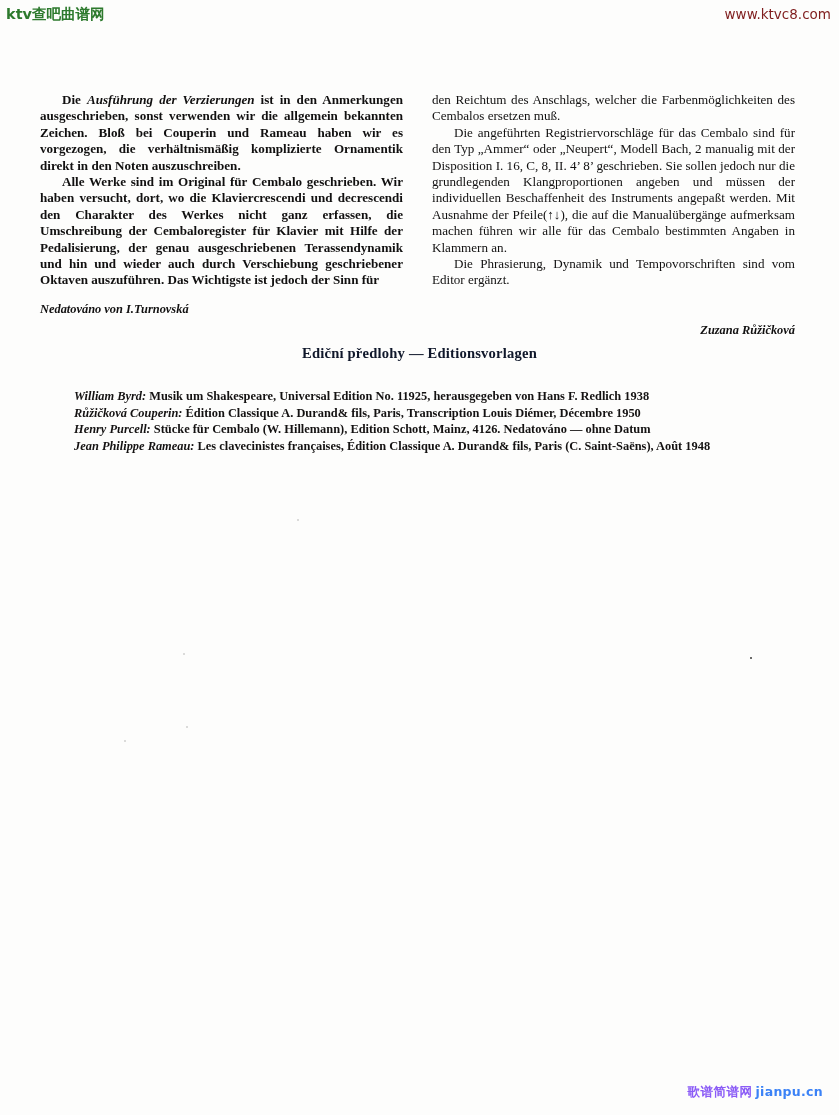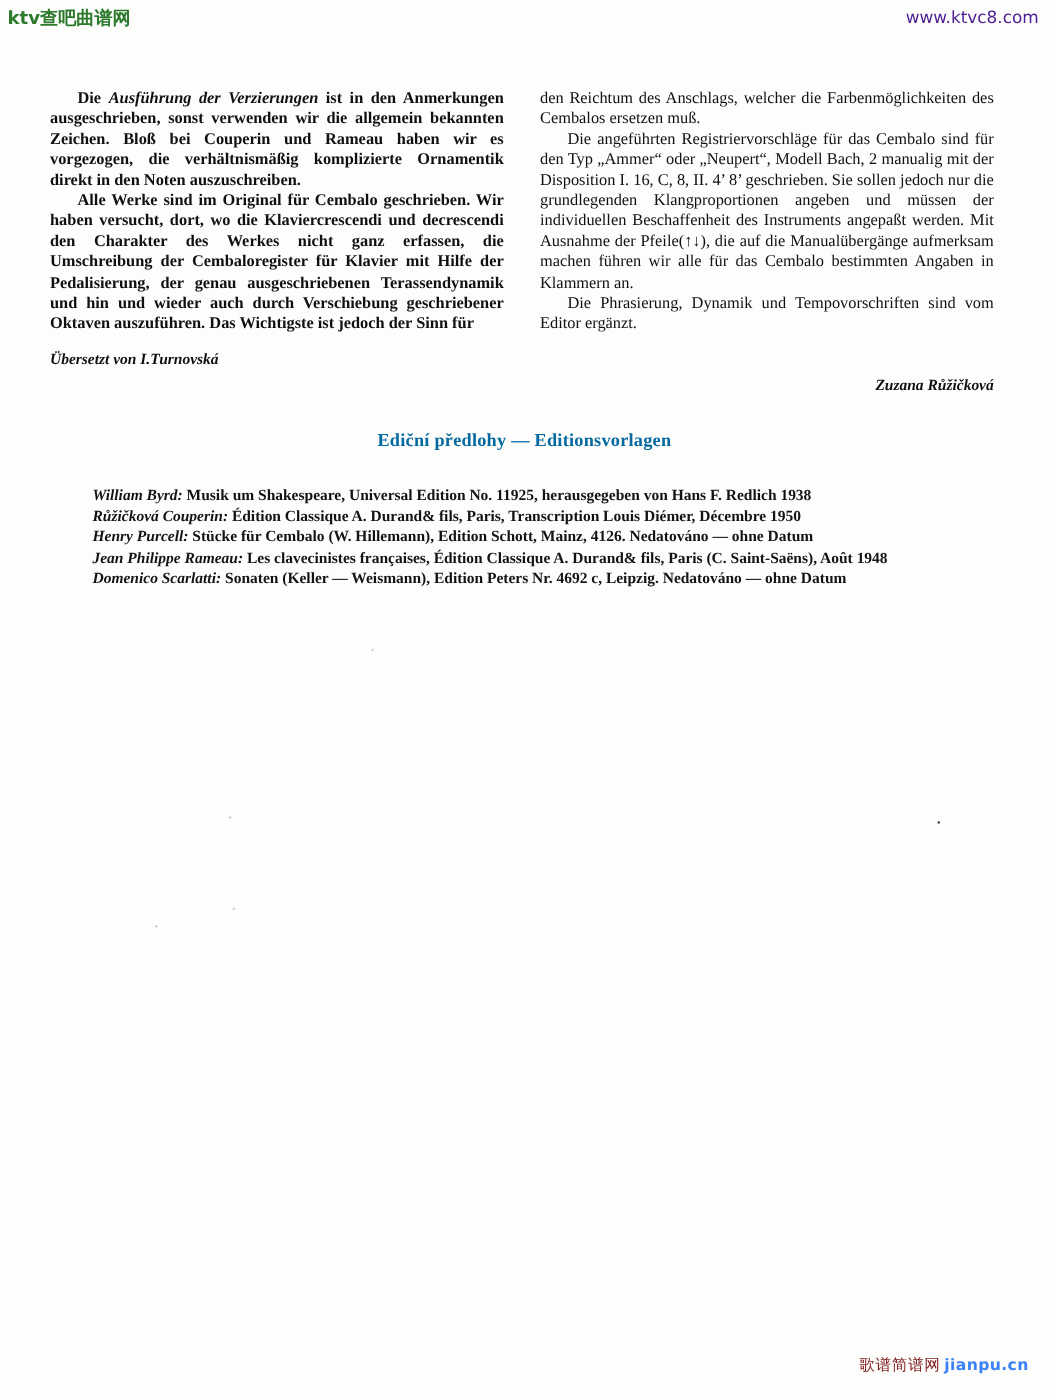--- a/index.html
+++ b/index.html
@@ -31,48 +31,48 @@
     color: #2d7a2d;
     white-space: nowrap;
   }
   .wm-top-right {
     position: absolute;
     right: 8px;
     top: 6px;
     font-family: "DejaVu Sans", sans-serif;
     font-size: 13.5px;
     font-weight: 400;
-    color: #4c1d95;
+    color: #7f1d1d;
     white-space: nowrap;
   }
   .wm-bottom-right {
     position: absolute;
     right: 16px;
     bottom: 14px;
     white-space: nowrap;
     font-family: "DejaVu Sans", sans-serif;
     font-size: 12.5px;
   }
   .wm-bottom-right .cn {
-    color: #7f1d1d;
-    font-weight: 400;
+    color: #8b5cf6;
+    font-weight: 700;
     letter-spacing: 0.5px;
   }
   .wm-bottom-right .latin {
     color: #3b82f6;
     font-weight: 700;
     margin-left: 3px;
     letter-spacing: 0.3px;
   }
 
   
   .columns {
     position: absolute;
     left: 40px;
-    top: 70px;
+    top: 92px;
     width: 758px;
     display: flex;
     gap: 29px;
   }
   .col {
     width: 363px;
   }
   .col p {
     margin: 0;
     font-size: 13.1px;
@@ -117,21 +117,21 @@
   
   .section-heading {
     position: absolute;
     left: 0;
     right: 0;
     top: 345px;
     text-align: center;
     font-size: 14.6px;
     font-weight: 600;
     letter-spacing: 0.2px;
-    color: #0369a1;
+    color: #0f172a;
   }
 
   
   .biblio {
     position: absolute;
     left: 74px;
     top: 388px;
     width: 700px;
     font-size: 12.4px;
     line-height: 16.6px;
@@ -163,21 +163,21 @@
 <div class="page">
 
   <div class="wm-top-left">ktv查吧曲谱网</div>
   <div class="wm-top-right">www.ktvc8.com</div>
 
   <div class="columns">
 
     <div class="col left">
       <p><span>Die </span><em>Ausführung der Verzierungen</em><span> ist in den Anmerkungen ausgeschrieben, sonst verwenden wir die allgemein bekannten Zeichen. Bloß bei Couperin und Rameau haben wir es vorgezogen, die verhältnismäßig komplizierte Ornamentik direkt in den Noten auszuschreiben.</span></p>
       <p>Alle Werke sind im Original für Cembalo geschrieben. Wir haben versucht, dort, wo die Klaviercrescendi und decrescendi den Charakter des Werkes nicht ganz erfassen, die Umschreibung der Cembaloregister für Klavier mit Hilfe der Pedalisierung, der genau ausgeschriebenen Terassendynamik und hin und wieder auch durch Verschiebung geschriebener Oktaven auszuführen. Das Wichtigste ist jedoch der Sinn für</p>
-      <div class="signature left-sig">Übersetzt von I.Turnovská</div>
+      <div class="signature left-sig">Nedatováno von I.Turnovská</div>
     </div>
 
     <div class="col right">
       <p class="no-indent">den Reichtum des Anschlags, welcher die Farbenmöglichkeiten des Cembalos ersetzen muß.</p>
       <p>Die angeführten Registriervorschläge für das Cembalo sind für den Typ „Ammer“ oder „Neupert“, Modell Bach, 2 manualig mit der Disposition I. 16, C, 8, II. 4’ 8’ geschrieben. Sie sollen jedoch nur die grundlegenden Klangproportionen angeben und müssen der individuellen Beschaffenheit des Instruments angepaßt werden. Mit Ausnahme der Pfeile(↑↓), die auf die Manualübergänge aufmerksam machen führen wir alle für das Cembalo bestimmten Angaben in Klammern an.</p>
       <p>Die Phrasierung, Dynamik und Tempovorschriften sind vom Editor ergänzt.</p>
       <div class="signature right-sig">Zuzana Růžičková</div>
     </div>
 
   </div>
@@ -190,23 +190,20 @@
     </div>
     <div class="biblio-entry">
       <span class="composer">Růžičková Couperin:</span><span class="source"> Édition Classique A. Durand&amp; fils, Paris, Transcription Louis Diémer, Décembre 1950</span>
     </div>
     <div class="biblio-entry">
       <span class="composer">Henry Purcell:</span><span class="source"> Stücke für Cembalo (W. Hillemann), Edition Schott, Mainz, 4126. Nedatováno — ohne Datum</span>
     </div>
     <div class="biblio-entry">
       <span class="composer">Jean Philippe Rameau:</span><span class="source"> Les clavecinistes françaises, Édition Classique A. Durand&amp; fils, Paris (C. Saint-Saëns), Août 1948</span>
     </div>
-    <div class="biblio-entry">
-      <span class="composer">Domenico Scarlatti:</span><span class="source"> Sonaten (Keller — Weismann), Edition Peters Nr. 4692 c, Leipzig. Nedatováno — ohne Datum</span>
-    </div>
   </div>
 
   <div class="speckle" style="left:297px; top:519px; width:2px; height:2px;"></div>
   <div class="speckle" style="left:183px; top:653px; width:2px; height:2px;"></div>
   <div class="speckle" style="left:750px; top:657px; width:2px; height:2px; background:#3a3a3a;"></div>
   <div class="speckle" style="left:124px; top:740px; width:2px; height:2px;"></div>
   <div class="speckle" style="left:186px; top:726px; width:2px; height:2px;"></div>
 
   <div class="wm-bottom-right">
     <span class="cn">歌谱简谱网</span><span class="latin">jianpu.cn</span>

